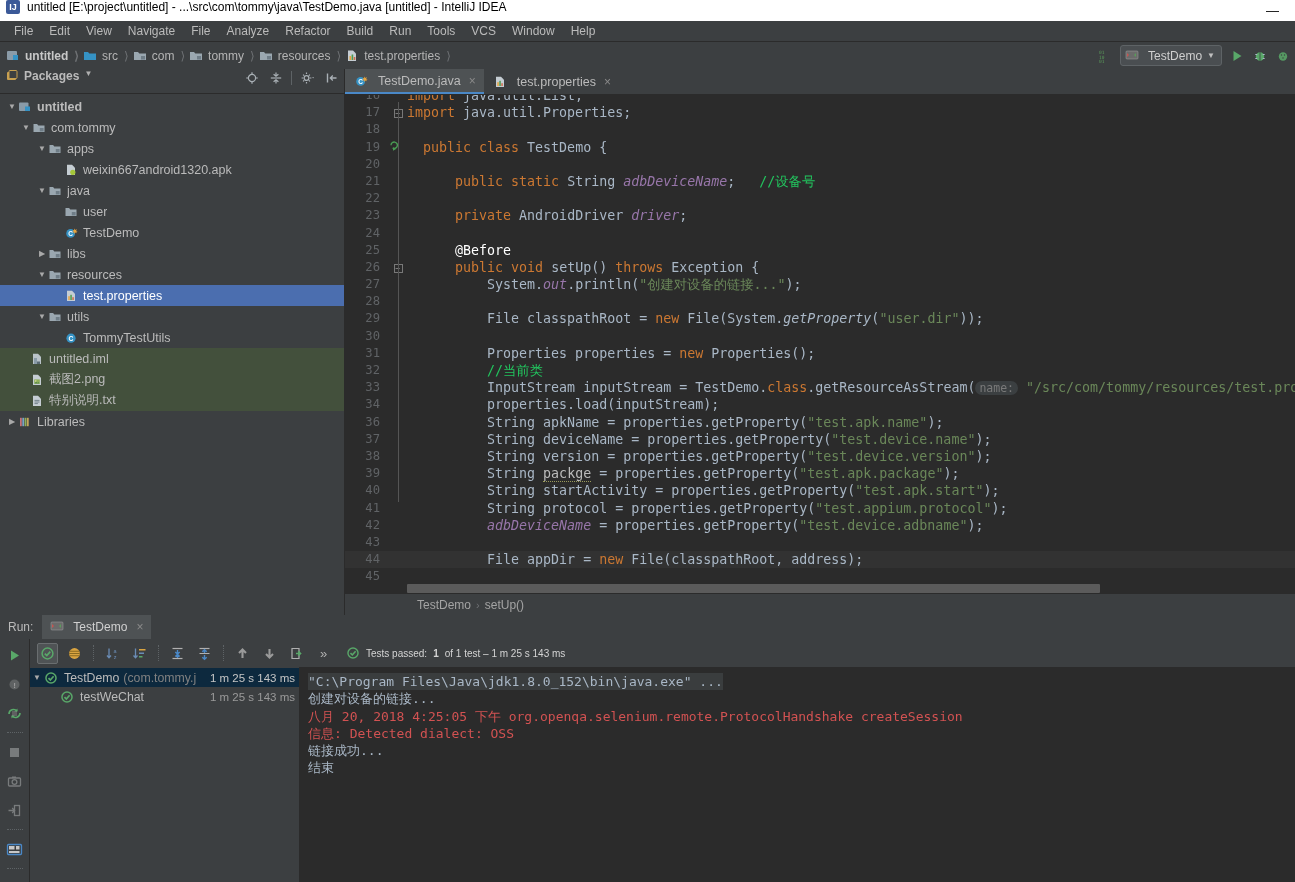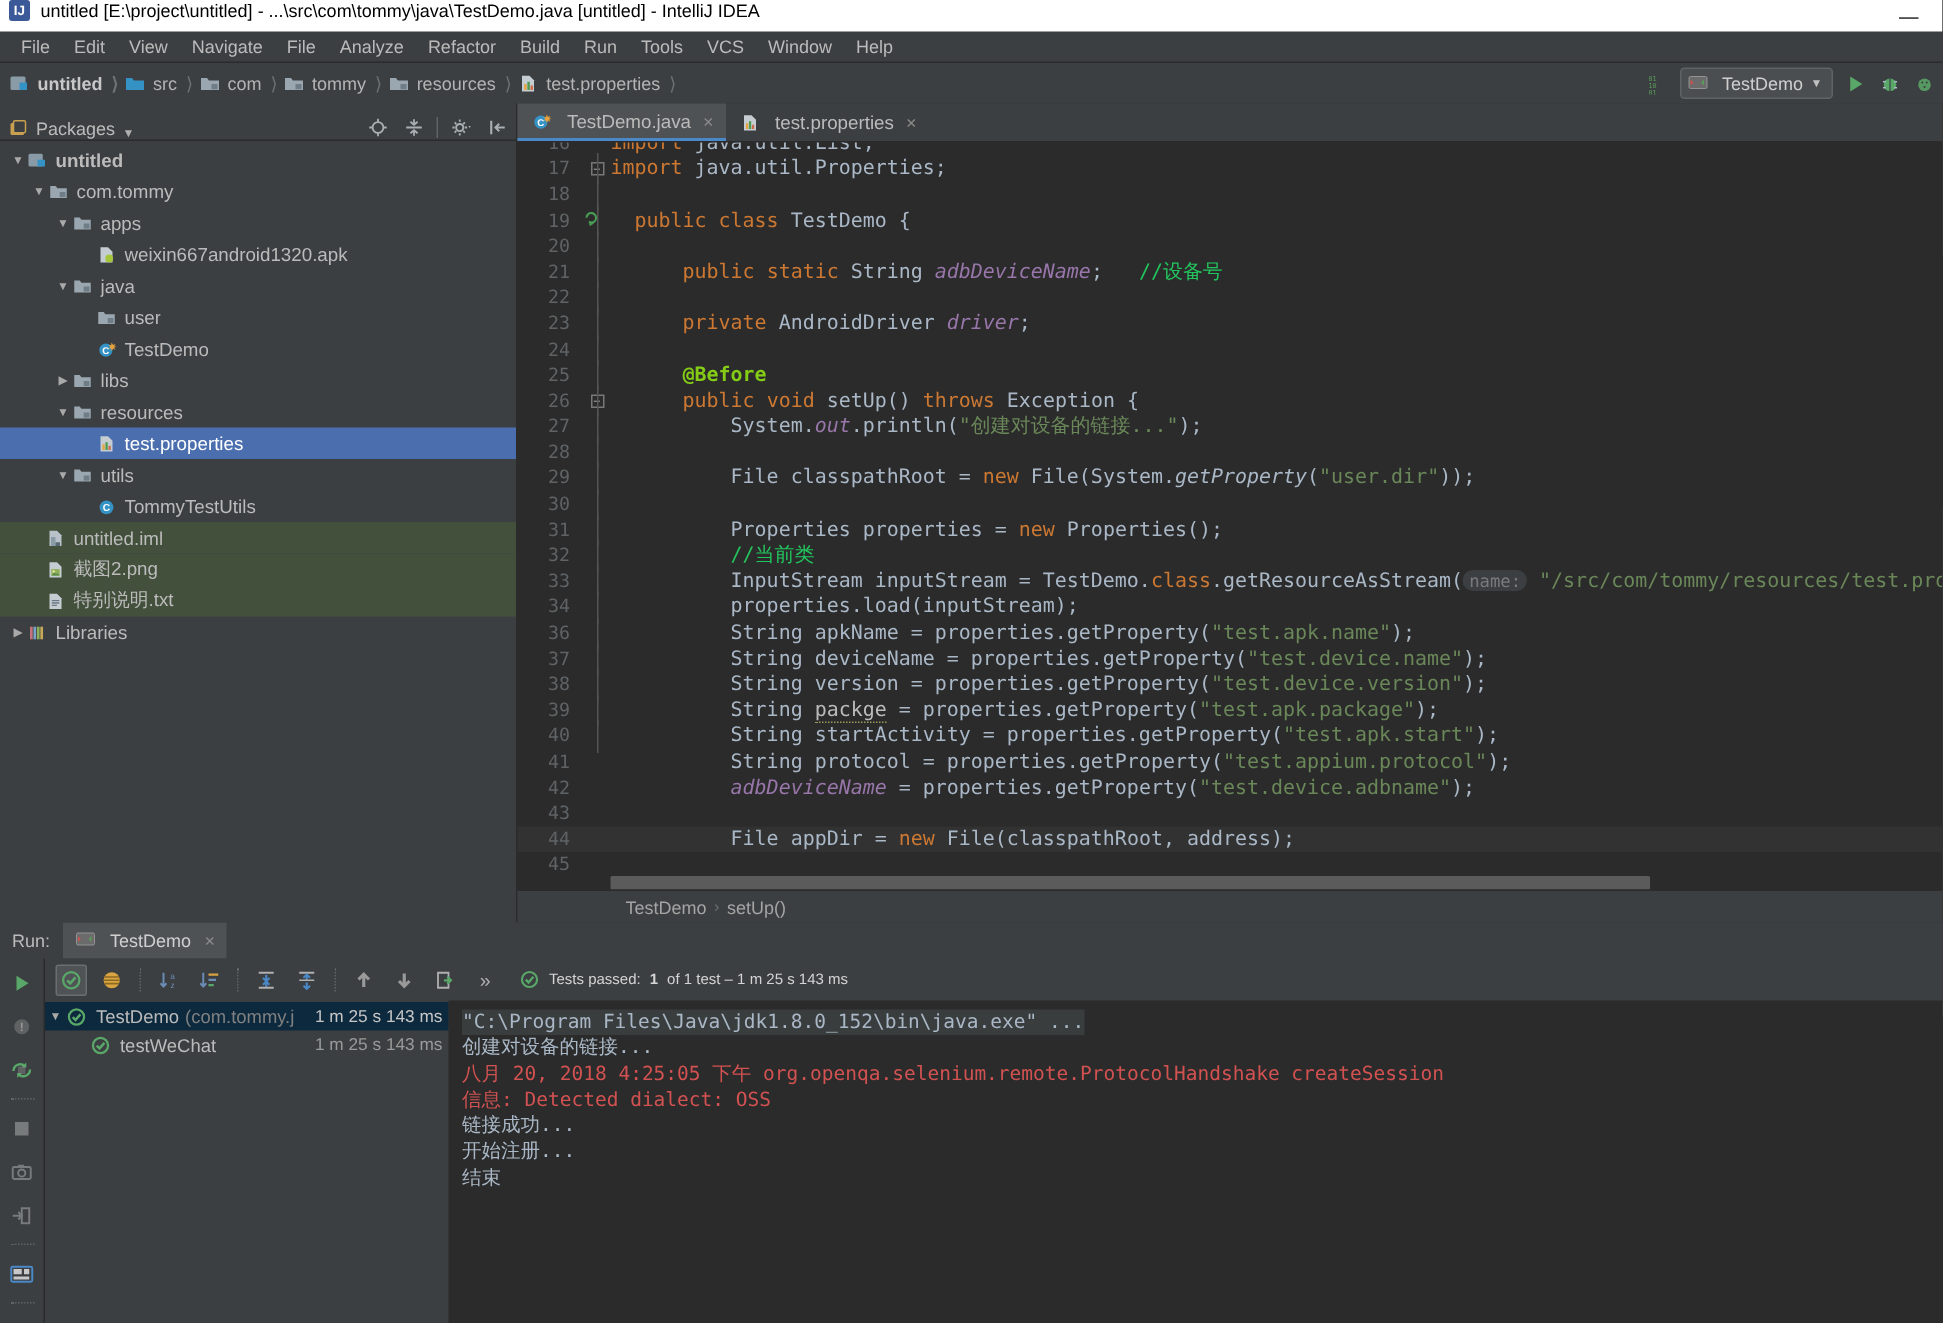--- a/index.html
+++ b/index.html
@@ -58,22 +58,22 @@
   }
   .runcfg .caret { font-size:8px; color:#c0c0c0; }
   .toolicon { width:17px; height:17px; display:flex; align-items:center; justify-content:center; }
 
   
   #main { display:flex; height:546px; }
 
   
   #projpanel { width:345px; background:#3c3f41; display:flex; flex-direction:column; border-right:1px solid #2b2b2b; }
   #projhdr {
-    height:25px; display:flex; align-items:flex-end; padding:0 5px;
-    background:#3c3f41; border-bottom:1px solid #2b2b2b; position:relative;
+    height:25px; display:flex; align-items:flex-start; padding:0 5px;
+    background:#3c3f41; border-bottom:1px solid #2b2b2b; position:relative;font-weight:bold;
   }
   #projhdr .ph-label { font-size:12px; color:#bbbbbb; margin-right:5px; }
   #projhdr .ph-caret { font-size:8px; color:#b0b0b0; }
   #projhdr .ph-right { position:absolute; right:4px; display:flex; align-items:center; gap:7px; }
 
   #tree { flex:1; background:#3c3f41; overflow:hidden; padding-top:2px; position:relative; }
   .trow {
     height:21px; display:flex; align-items:center; font-size:12.5px;
     color:#bbbbbb; white-space:nowrap; padding-right:4px;
   }
@@ -116,21 +116,21 @@
     background:#555555;
   }
   .ctext { flex:1; min-width:0; overflow:hidden; }
 
   
   .k  { color:#cc7832; }            
   .s  { color:#6a8759; }            
   .cm { color:#22c55e; }            
   .f  { color:#9876aa; font-style:italic; }  
   .mth{ color:#a9b7c6; font-style:italic; }  
-  .ann{ color:#84cc16;font-weight:bold; }            
+  .ann{ color:#ffffff; }            
   .p  { color:#a9b7c6; }
   .hint {
     background:#3b3f41; color:#7a7a7a; border-radius:7px;
     padding:0 4px; font-size:11.5px; font-style:normal;
   }
   .sq { border-bottom:1px dotted #9a9a5a; }
   .foldbox {
     display:inline-block; width:9px; height:9px; border:1px solid #787878;
     line-height:7px; text-align:center; font-size:8px; color:#a0a0a0;
   }
@@ -832,20 +832,19 @@
             <span class="ttime">1 m 25 s 143 ms</span>
           </div>
         </div>
 
         <div id="console">
             <div><span class="co cmd">"C:\Program Files\Java\jdk1.8.0_152\bin\java.exe" ...</span></div>
             <div><span class="co">创建对设备的链接...</span></div>
             <div><span class="co err">八月 20, 2018 4:25:05 下午 org.openqa.selenium.remote.ProtocolHandshake createSession</span></div>
             <div><span class="co err">信息: Detected dialect: OSS</span></div>
             <div><span class="co">链接成功...</span></div>
-            <div><span class="co">开始注册...</span></div>
             <div><span class="co">结束</span></div>
             <div class="co blank"></div>
           </div>
       </div>
     </div>
   </div>
 </div>
 
 </body></html>

